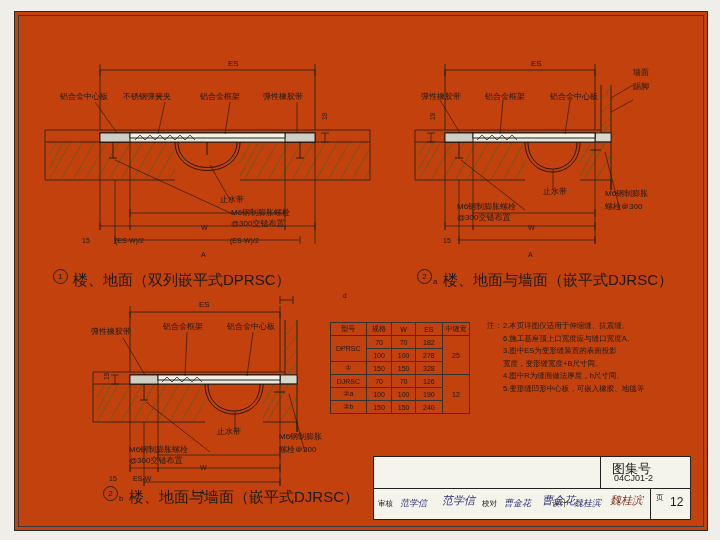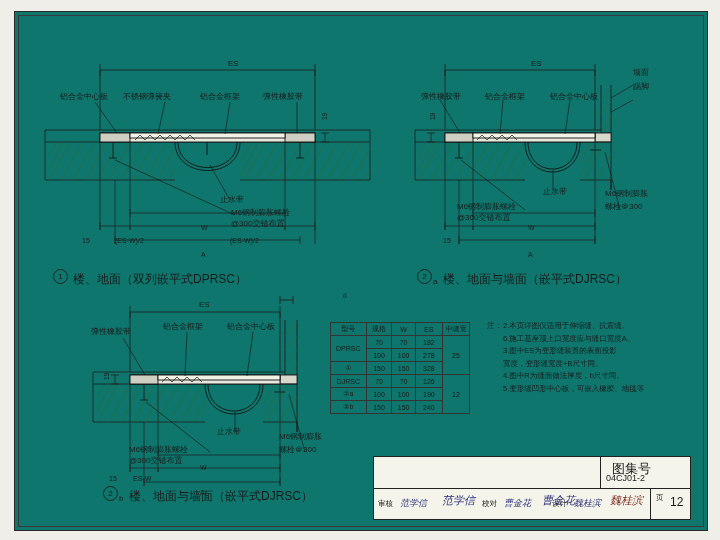--- a/index.html
+++ b/index.html
@@ -9,34 +9,34 @@
     font-family:"Liberation Sans", sans-serif;
     color:#1a1a1a;
     overflow:hidden;
   }
   #sheet{
     position:absolute;left:0;top:0;width:720px;height:540px;
     background:#efeee8;
   }
   .frame{
     position:absolute;left:14px;top:11px;width:692px;height:518px;
-    border:1.5px solid #2a2a2a;background:#0f766e;
+    border:1.5px solid #2a2a2a;background:#c2410c;
   }
   .frame-inner{
     position:absolute;left:3px;top:3px;right:3px;bottom:3px;
     border:0.8px solid #3a3a3a;
   }
   .lbl{position:absolute;font-size:8px;line-height:9px;white-space:nowrap;}
   .lbl.sm{font-size:7px;line-height:8px;}
   .lbl.xs{font-size:6.5px;line-height:7.5px;}
   .num-circle{
     position:absolute;width:13px;height:13px;border:1px solid #222;border-radius:50%;
     font-size:8px;line-height:13px;text-align:center;
   }
-  .cap{position:absolute;font-size:12px;white-space:nowrap;}
+  .cap{position:absolute;font-size:15px;white-space:nowrap;}
   svg{position:absolute;left:0;top:0;overflow:visible;}
   
   .tbl{position:absolute;border-collapse:collapse;font-size:7px;}
   .tbl td,.tbl th{border:0.8px solid #333;padding:0 2px;text-align:center;height:12px;font-weight:normal;}
   
   .notes{position:absolute;font-size:7.5px;line-height:12.5px;}
   
   .tb{position:absolute;border:1.2px solid #222;}
   .tb .cellline{position:absolute;background:#222;}
   .tbtext{position:absolute;white-space:nowrap;}
@@ -489,21 +489,21 @@
     </div>
 
     <div class="tb" style="left:358px;top:444px;width:316px;height:62px;background:#f5f4ea;">
 
       <div class="cellline" style="left:0;top:31px;width:316px;height:1px;"></div>
 
       <div class="cellline" style="left:226px;top:0;width:1px;height:31px;"></div>
       <div class="cellline" style="left:276px;top:31px;width:1px;height:31px;"></div>
 
       <div class="tbtext" style="left:238px;top:3px;font-size:13px;">图集号</div>
-      <div class="tbtext" style="left:232px;top:16px;font-size:9px;">04CJ01-2</div>
+      <div class="tbtext" style="left:240px;top:16px;font-size:9px;">04CJ01-2</div>
       <div class="tbtext" style="left:282px;top:36px;font-size:7.5px;">页</div>
       <div class="tbtext" style="left:296px;top:38px;font-size:12px;">12</div>
 
       <div class="tbtext" style="left:4px;top:42px;font-size:7.5px;">审核</div>
       <div class="tbtext hand" style="left:26px;top:40px;font-size:9px;">范学信</div>
       <div class="tbtext hand" style="left:68px;top:36px;font-size:11px;">范学信</div>
 
       <div class="tbtext" style="left:108px;top:42px;font-size:7.5px;">校对</div>
       <div class="tbtext hand" style="left:130px;top:40px;font-size:9px;">曹金花</div>
       <div class="tbtext hand" style="left:168px;top:36px;font-size:11px;">曹金花</div>

